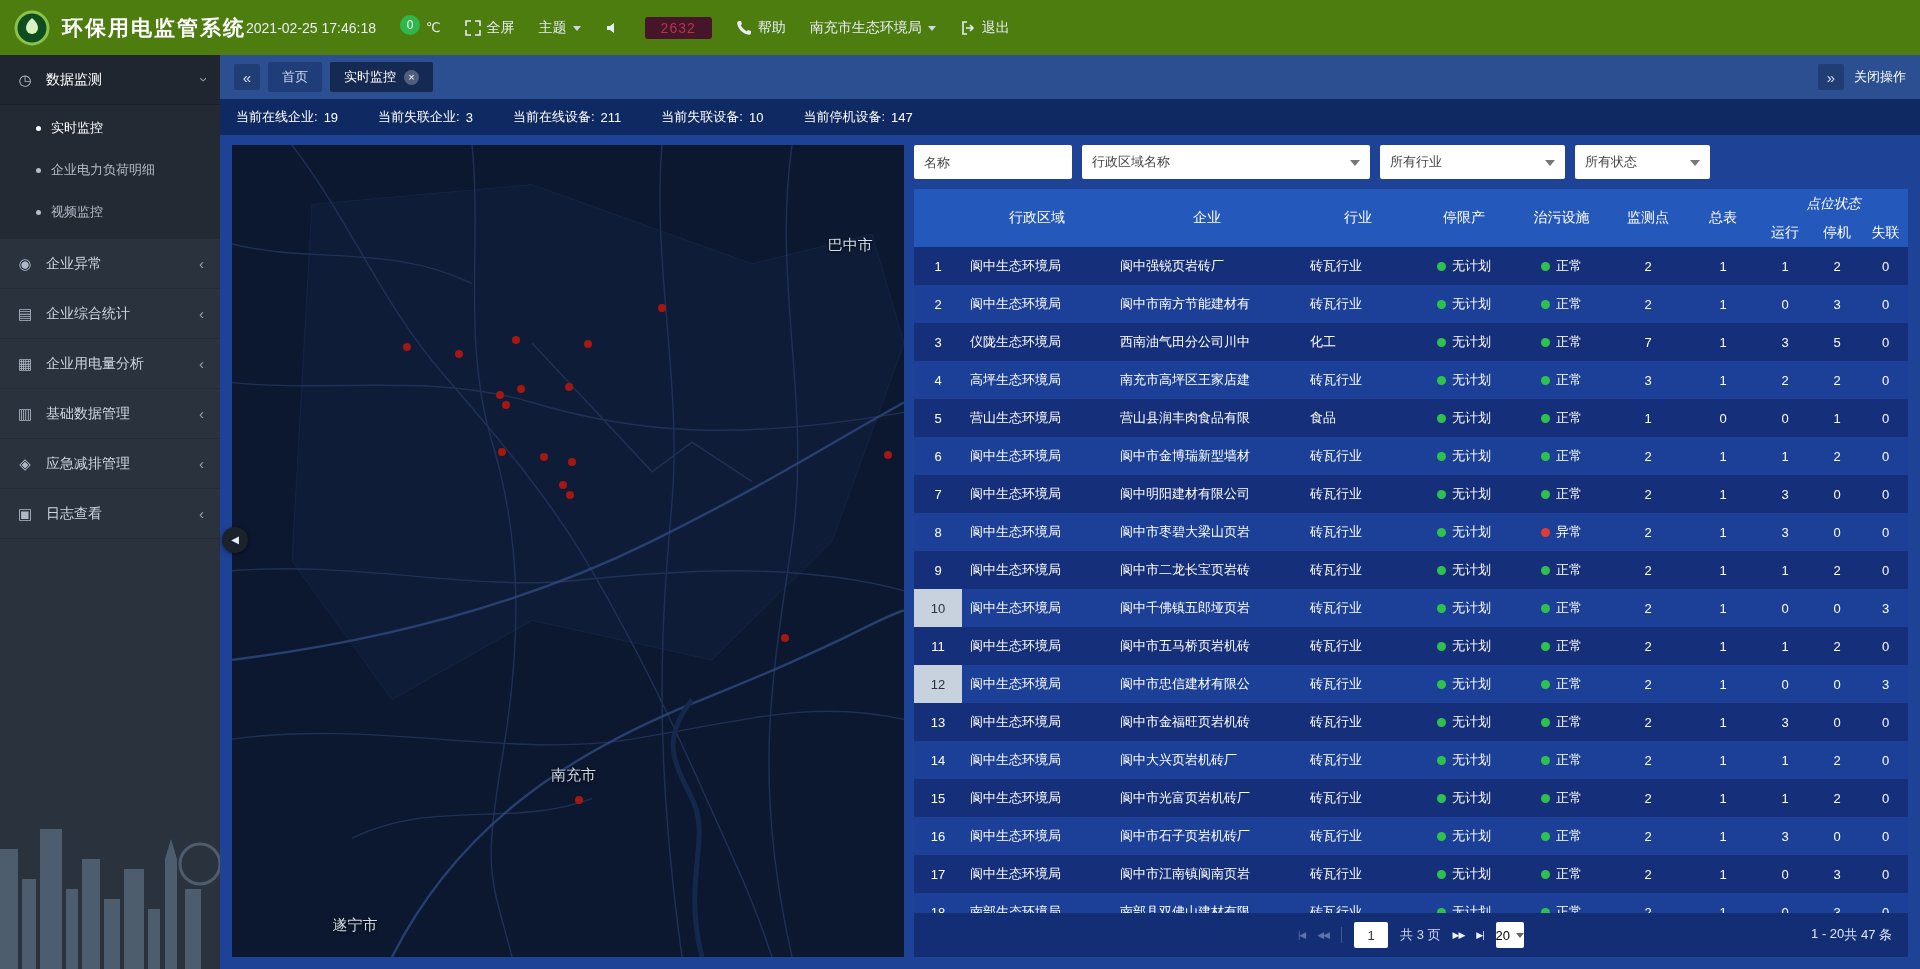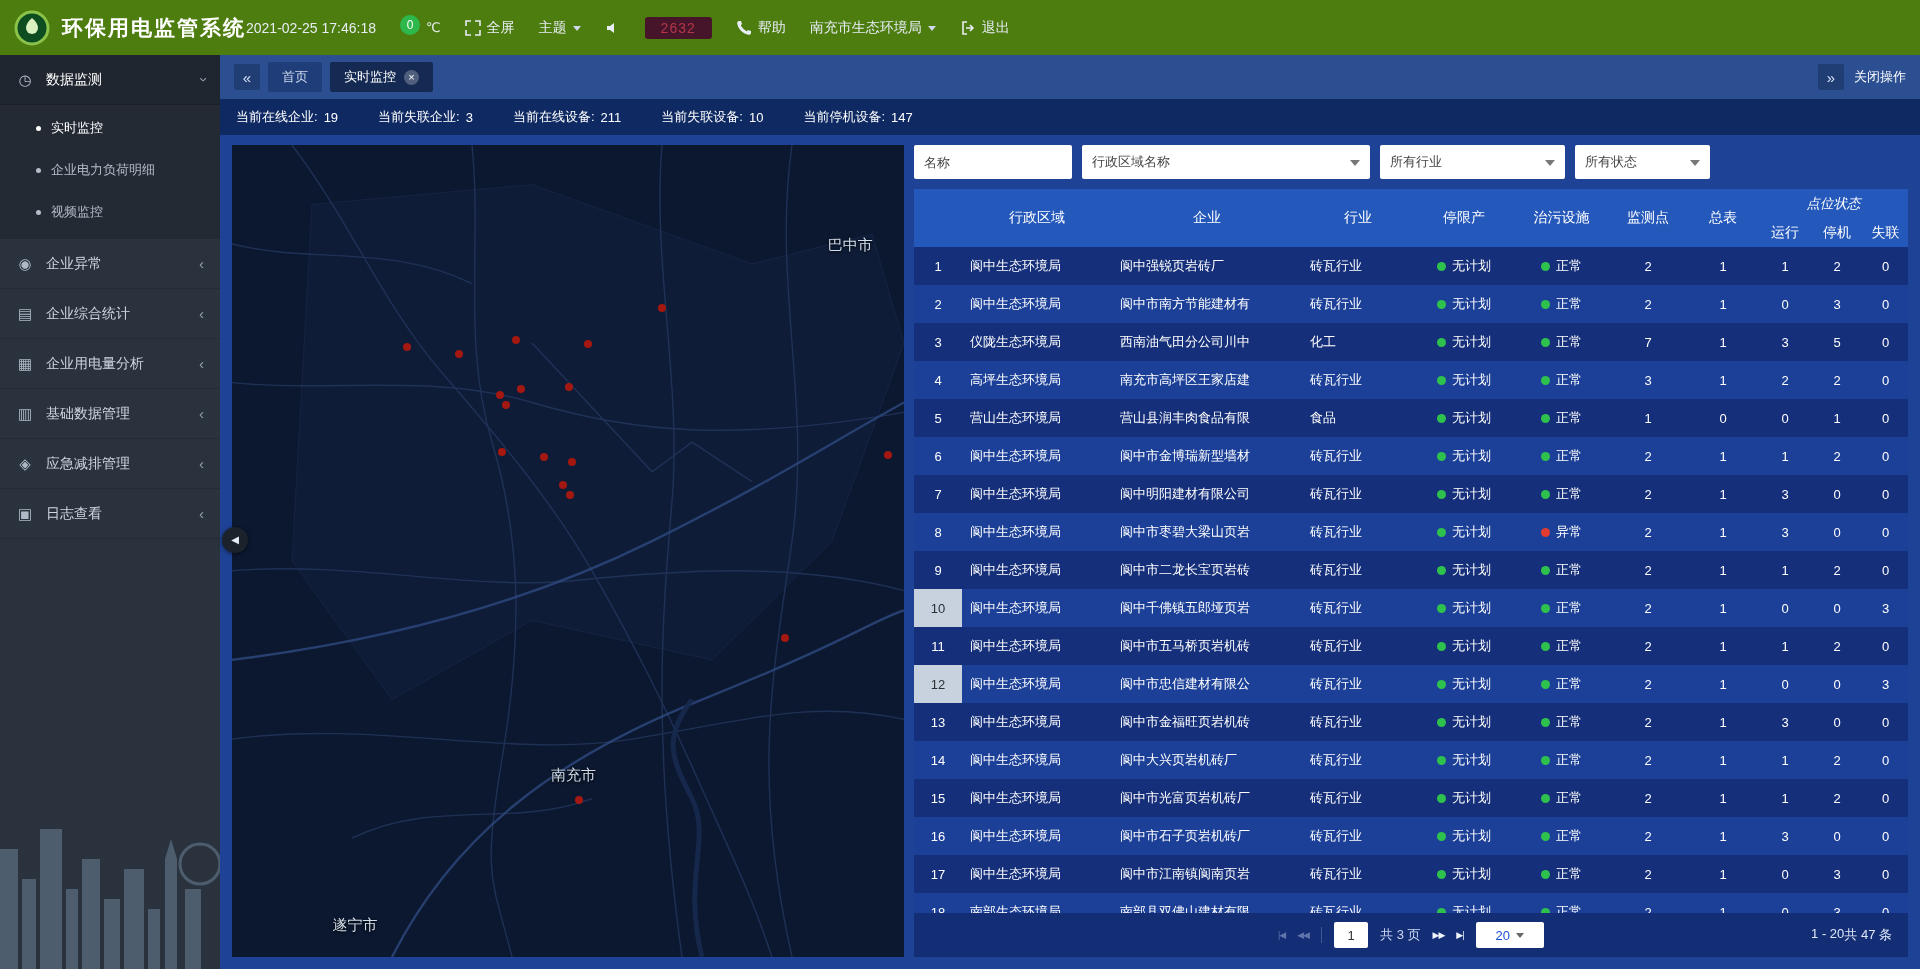--- a/index.html
+++ b/index.html
@@ -86,21 +86,21 @@
   td.c-num.hl { background:#c8d1de; color:#2b2f36; }
   .dot { width:9px; height:9px; border-radius:50%; display:inline-block; margin-right:6px; vertical-align:-1px; }
   .dot.green { background:#2fc14e; } .dot.red { background:#e23c32; }
 
   
   .pagination { height:44px; flex:0 0 44px; background:#132e74; display:flex; align-items:center; justify-content:center; gap:12px; color:#cdd8f2; font-size:13px; position:relative; }
   .pg-btn { font-size:9px; letter-spacing:-1px; cursor:pointer; color:#eef3fc; }
   .pg-btn.disabled { color:#5f74ad; cursor:default; }
   .pg-sep { width:1px; height:16px; background:#41598f; }
   .pg-box { width:34px; height:26px; background:#ffffff; color:#333; border-radius:2px; display:flex; align-items:center; justify-content:center; font-size:13px; }
-  .pg-size { height:26px; background:#ffffff; color:#1d4ed8; border-radius:2px; display:flex; align-items:center; gap:6px; padding:0 20px; cursor:pointer; }
+  .pg-size { height:26px; background:#ffffff; color:#000000; border-radius:2px; display:flex; align-items:center; gap:6px; padding:0 0; cursor:pointer; }
   .pg-size .sel-caret { width:0; height:0; border:4px solid transparent; border-top:5px solid #666; margin-top:5px; }
   .pg-range { position:absolute; right:16px; display:flex; color:#dfe8fa; }
 </style>
 </head>
 <body>
 
 <div class="page">
 
   <div class="header">
     <div class="brand">

